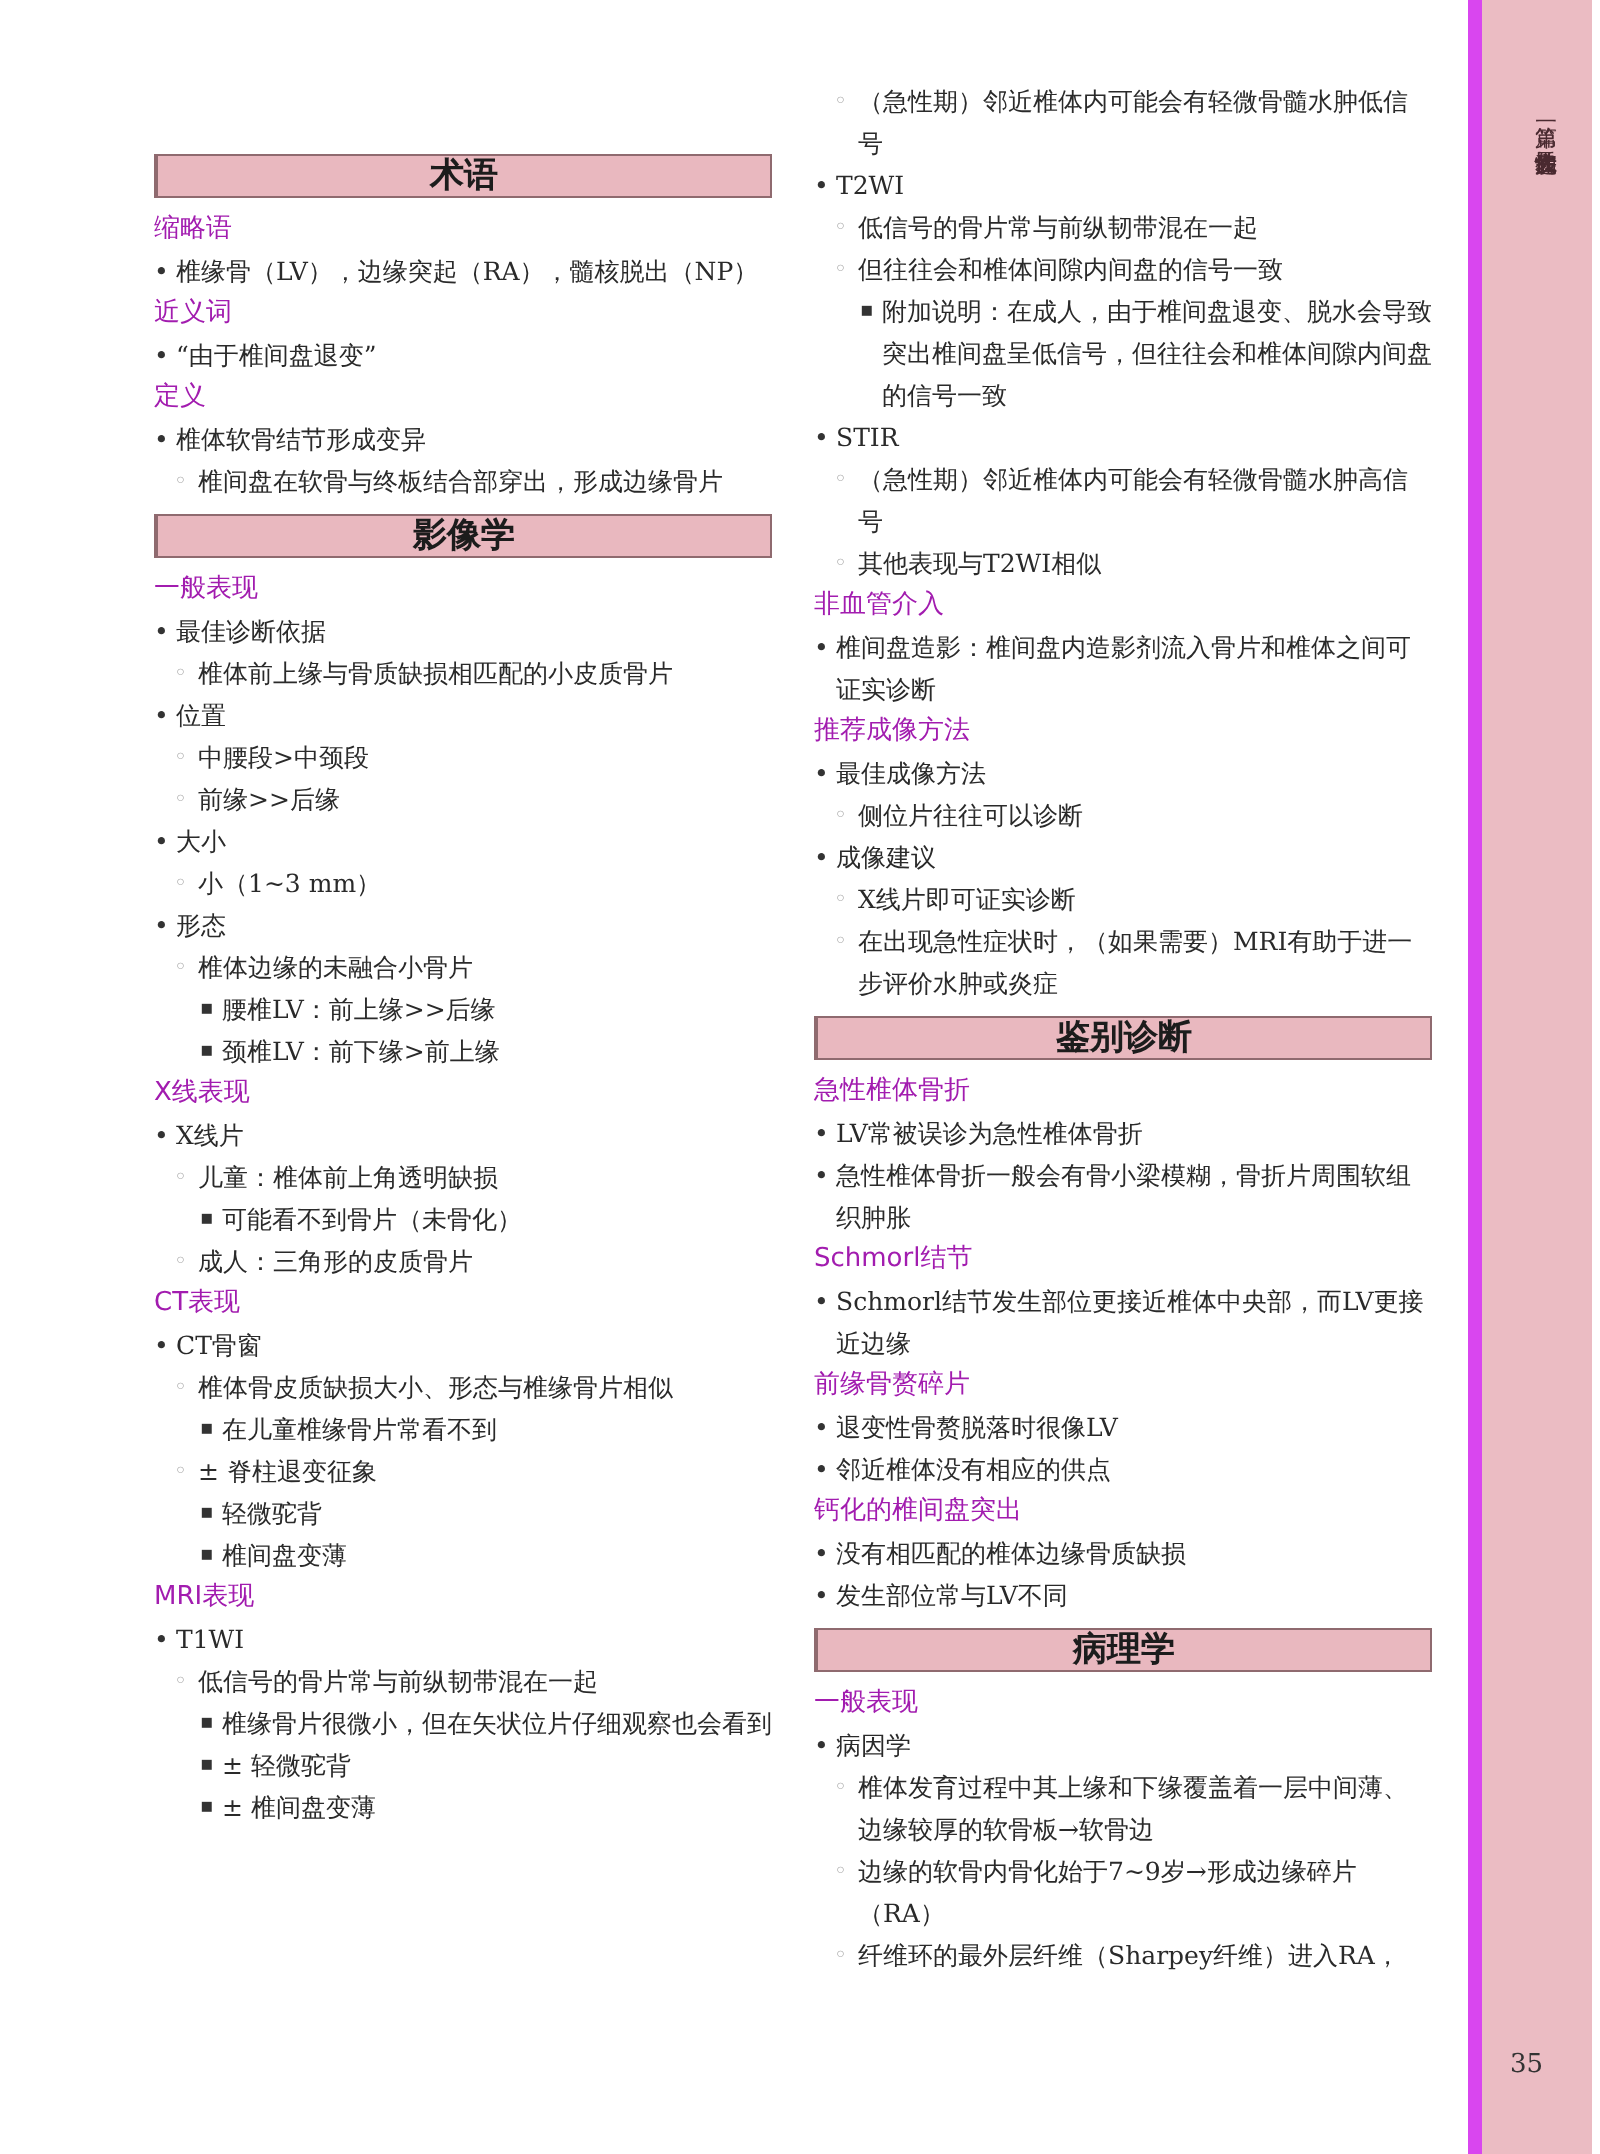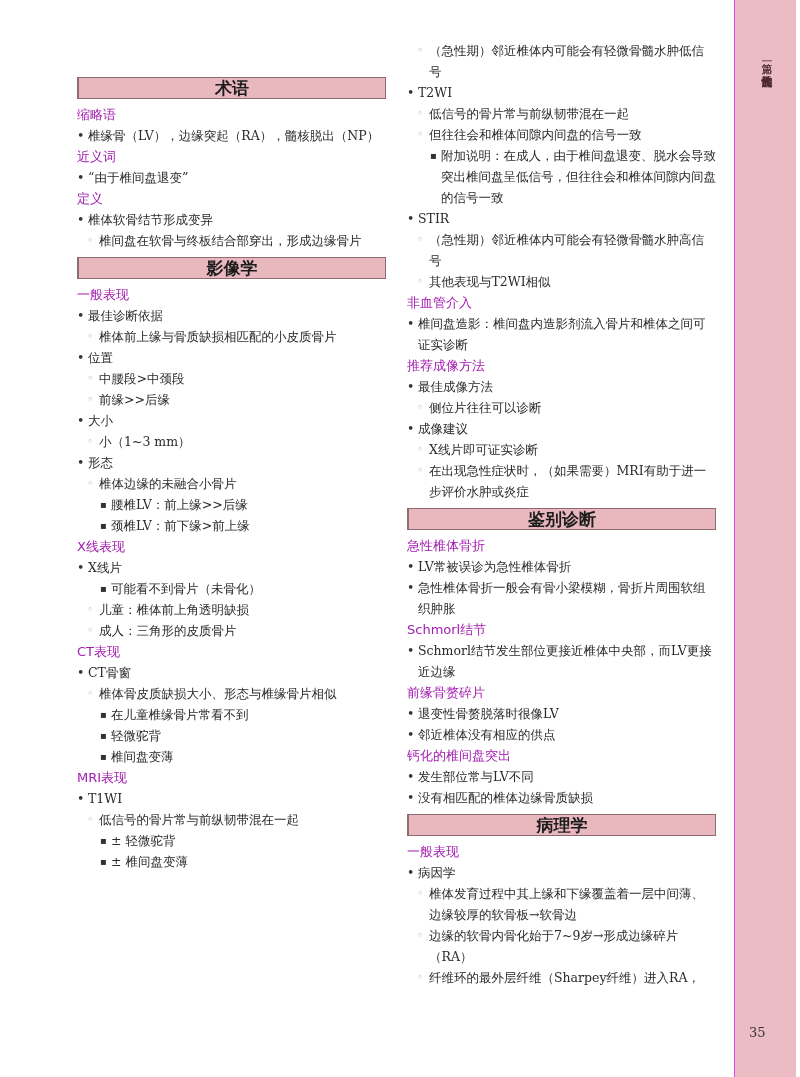--- a/index.html
+++ b/index.html
@@ -41,21 +41,21 @@
   .l1::before, .l2::before, .l3::before {
     position: absolute; top: 0;
   }
   .l1::before { content: "•"; left: 0; color: #333; }
   .l2::before { content: "◦"; left: 10px; color: #aaa; font-size: 11px; }
   .l3::before { content: "▪"; left: 23px; color: #333; font-size: 10px; }
 
   .sidebar {
     position: absolute; left: 734px; top: 0; width: 62px; height: 1077px;
     background: #ebbcc3;
-    border-left: 1px solid #d946ef;
+    border-left: 7px solid #d946ef;
   }
   .sidebar-title {
     position: absolute; left: 22px; top: 55px; width: 16px;
     font-family: "DejaVu Sans", "Liberation Sans", sans-serif;
     font-size: 11px; line-height: 13px; color: #4a2a30;
     writing-mode: vertical-rl; text-orientation: upright;
     letter-spacing: 0px;
   }
   .sidebar-gap { display: inline-block; height: 12px; }
   .page-number {
@@ -86,34 +86,36 @@
   <div class="item l2">前缘&gt;&gt;后缘</div>
   <div class="item l1">大小</div>
   <div class="item l2">小（1~3 mm）</div>
   <div class="item l1">形态</div>
   <div class="item l2">椎体边缘的未融合小骨片</div>
   <div class="item l3">腰椎LV：前上缘&gt;&gt;后缘</div>
   <div class="item l3">颈椎LV：前下缘&gt;前上缘</div>
 
   <div class="subhead">X线表现</div>
   <div class="item l1">X线片</div>
+  <div class="item l2">儿童：椎体前上角透明缺损</div>
   <div class="item l3">可能看不到骨片（未骨化）</div>
-  <div class="item l2">儿童：椎体前上角透明缺损</div>
   <div class="item l2">成人：三角形的皮质骨片</div>
 
   <div class="subhead">CT表现</div>
   <div class="item l1">CT骨窗</div>
   <div class="item l2">椎体骨皮质缺损大小、形态与椎缘骨片相似</div>
   <div class="item l3">在儿童椎缘骨片常看不到</div>
+  <div class="item l2">± 脊柱退变征象</div>
   <div class="item l3">轻微驼背</div>
   <div class="item l3">椎间盘变薄</div>
 
   <div class="subhead">MRI表现</div>
   <div class="item l1">T1WI</div>
   <div class="item l2">低信号的骨片常与前纵韧带混在一起</div>
+  <div class="item l3">椎缘骨片很微小，但在矢状位片仔细观察也会看到</div>
   <div class="item l3">± 轻微驼背</div>
   <div class="item l3">± 椎间盘变薄</div>
 </div>
 
 <div class="col col-right" style="top:40px;">
   <div class="item l2">（急性期）邻近椎体内可能会有轻微骨髓水肿低信号</div>
   <div class="item l1">T2WI</div>
   <div class="item l2">低信号的骨片常与前纵韧带混在一起</div>
   <div class="item l2">但往往会和椎体间隙内间盘的信号一致</div>
   <div class="item l3">附加说明：在成人，由于椎间盘退变、脱水会导致突出椎间盘呈低信号，但往往会和椎体间隙内间盘的信号一致</div>
@@ -134,22 +136,22 @@
   <div class="section-bar">鉴别诊断</div>
   <div class="subhead">急性椎体骨折</div>
   <div class="item l1">LV常被误诊为急性椎体骨折</div>
   <div class="item l1">急性椎体骨折一般会有骨小梁模糊，骨折片周围软组织肿胀</div>
   <div class="subhead">Schmorl结节</div>
   <div class="item l1">Schmorl结节发生部位更接近椎体中央部，而LV更接近边缘</div>
   <div class="subhead">前缘骨赘碎片</div>
   <div class="item l1">退变性骨赘脱落时很像LV</div>
   <div class="item l1">邻近椎体没有相应的供点</div>
   <div class="subhead">钙化的椎间盘突出</div>
+  <div class="item l1">没有相匹配的椎体边缘骨质缺损</div>
   <div class="item l1">发生部位常与LV不同</div>
-  <div class="item l1">没有相匹配的椎体边缘骨质缺损</div>
 
   <div class="section-bar">病理学</div>
   <div class="subhead">一般表现</div>
   <div class="item l1">病因学</div>
   <div class="item l2">椎体发育过程中其上缘和下缘覆盖着一层中间薄、边缘较厚的软骨板→软骨边</div>
   <div class="item l2">边缘的软骨内骨化始于7~9岁→形成边缘碎片（RA）</div>
   <div class="item l2">纤维环的最外层纤维（Sharpey纤维）进入RA，</div>
 </div>
 
 <div class="sidebar">

